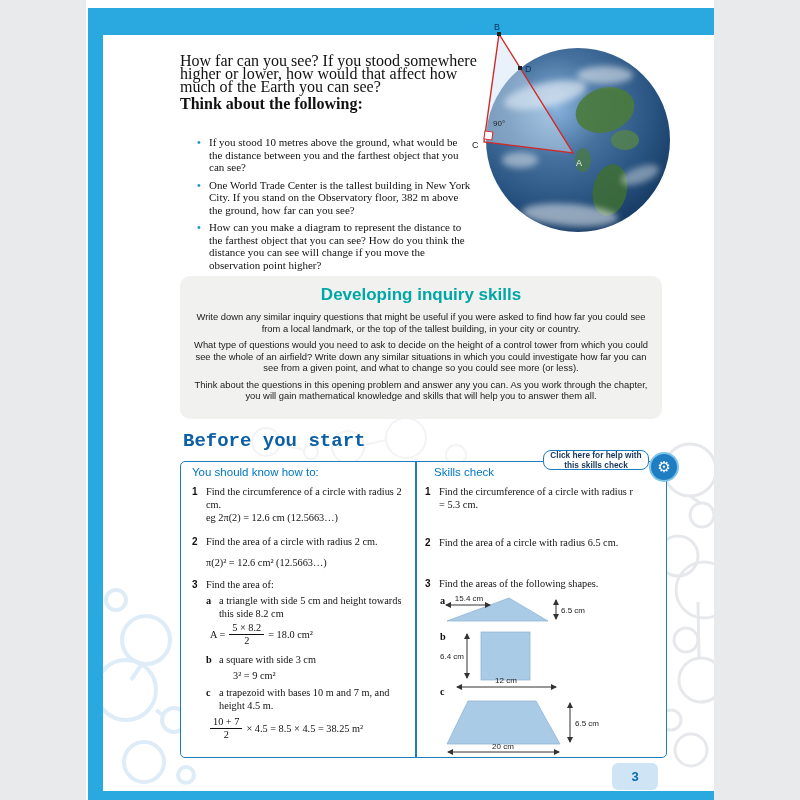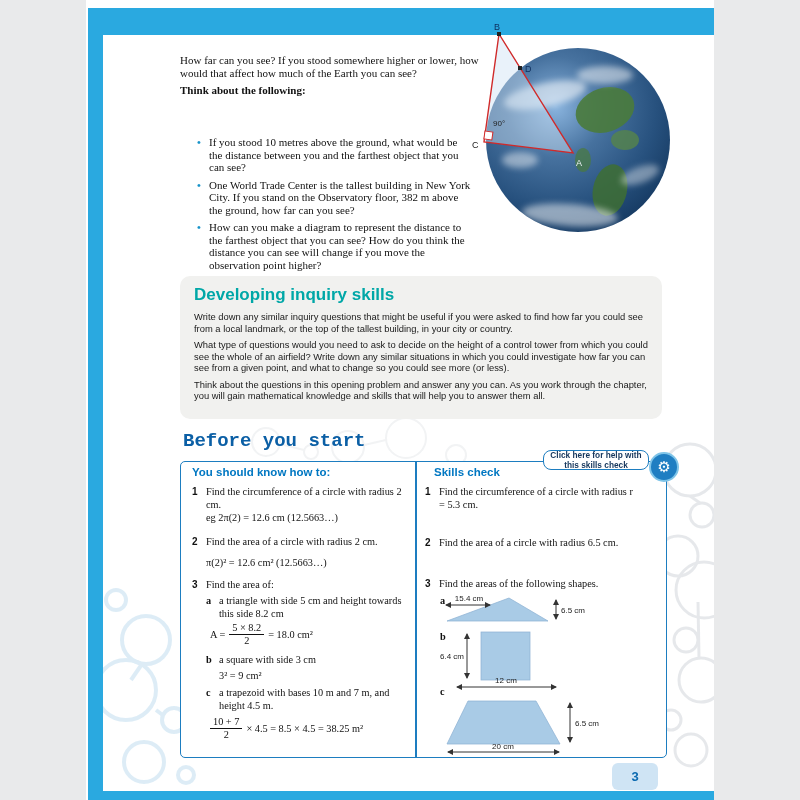--- a/index.html
+++ b/index.html
@@ -4,32 +4,32 @@
 <style>
   html,body{margin:0;padding:0;background:#e9eaeb;font-family:"Liberation Sans",sans-serif;}
   .stage{position:relative;width:800px;height:800px;background:#e9eaeb;overflow:hidden;}
   .page{position:absolute;left:86px;top:0;width:628px;height:800px;background:#fff;overflow:hidden;}
   .abs{position:absolute;}
   .ser{font-family:"Liberation Serif",serif;}
   .bar{background:#2aa9e0;}
   .top-bar{left:2px;right:0;top:8px;height:27px;}
   .left-bar{left:2px;top:8px;width:15px;height:783px;}
   .bottom-bar{left:2px;right:0;top:791px;height:9px;}
-  .intro{left:94px;top:54px;width:300px;font-size:11px;line-height:13px;color:#111;}
+  .intro{left:94px;top:54px;width:300px;font-size:16px;line-height:13px;color:#111;}
   .think{margin-top:4px;font-weight:bold;}
   .bullets{left:94px;top:119px;width:276px;list-style:none;margin:17px;padding:0;font-size:11px;line-height:12.5px;color:#111;}
   .bullets li{position:relative;padding-left:12px;margin-bottom:5px;}
   .bullets li::before{content:"\2022";position:absolute;left:0;top:0;color:#1693c9;font-weight:bold;}
-  .inquiry-box{left:94px;top:276px;width:482px;height:143px;background:#f1f1ef;border-radius:10px;padding:9px 14px;box-sizing:border-box;}
+  .inquiry-box{left:94px;top:276px;width:482px;height:143px;background:#f1f1ef;border-radius:10px;padding:9px 14px;box-sizing:border-box;text-align:center;}
   .inquiry-title{font-size:17px;font-weight:bold;color:#00a7a7;margin:0 0 6px 0;}
   .inquiry-box p{margin:0 0 5px 0;font-size:9.4px;line-height:11.5px;color:#1a1a1a;}
   .before-title{left:97px;top:430px;font-size:19px;font-weight:bold;color:#0b5fa5;font-family:Liberation Mono, monospace;}
   .skills-box{left:94px;top:461px;width:487px;height:297px;border:1.5px solid #1d7dc0;border-radius:5px;background:#fff;box-sizing:border-box;}
   .divider{left:329px;top:461px;width:1.5px;height:297px;background:#1d7dc0;}
-  .col-title{font-size:11.5px;font-weight:bold;color:#0077c2;}
+  .col-title{font-size:11.5px;font-weight:normal;color:#0077c2;}
   .row{display:flex;font-size:10.3px;line-height:12.5px;color:#111;}
   .row .n{width:14px;font-weight:bold;font-family:"Liberation Sans",sans-serif;font-size:10px;flex:none;}
   .row .lbl{width:13px;font-weight:bold;flex:none;}
   .row .t{flex:1;}
   .formula{font-size:10.3px;color:#111;display:flex;align-items:center;gap:4px;}
   .frac{display:inline-block;text-align:center;}
   .frac .fn{display:block;padding:0 3px;border-bottom:1px solid #111;line-height:1.15;}
   .frac .fd{display:block;line-height:1.15;}
   .help-badge{left:457px;top:450px;width:106px;height:20px;background:#fff;border:1.5px solid #1d7dc0;border-radius:8px;display:flex;align-items:center;justify-content:center;text-align:center;font-size:8.3px;font-weight:bold;color:#15365c;line-height:1.25;padding:2px 6px;box-sizing:border-box;cursor:pointer;}
   .gear{left:563px;top:452px;width:30px;height:30px;border-radius:50%;background:#1f7ec2;border:2px solid #7fc4e8;box-sizing:border-box;display:flex;align-items:center;justify-content:center;color:#fff;font-size:15px;cursor:pointer;}
@@ -184,21 +184,21 @@
       <span class="fn">5 × 8.2</span>
       <span class="fd">2</span>
     </span>
     <span>= 18.0 cm²</span>
   </div>
 
   <div class="abs row ser" style="left:120px;top:654px;width:196px">
     <span class="lbl">b</span>
     <span class="t">a square with side 3 cm</span>
   </div>
-  <div class="abs ser" style="left:133px;top:670px;font-size:10.3px;color:#111">3² = 9 cm²</div>
+  <div class="abs ser" style="left:147px;top:670px;font-size:10.3px;color:#111">3² = 9 cm²</div>
 
   <div class="abs row ser" style="left:120px;top:687px;width:196px">
     <span class="lbl">c</span>
     <span class="t">a trapezoid with bases 10 m and 7 m, and height 4.5 m.</span>
   </div>
   <div class="abs formula ser" style="left:124px;top:716px">
     <span class="frac">
       <span class="fn">10 + 7</span>
       <span class="fd">2</span>
     </span>

